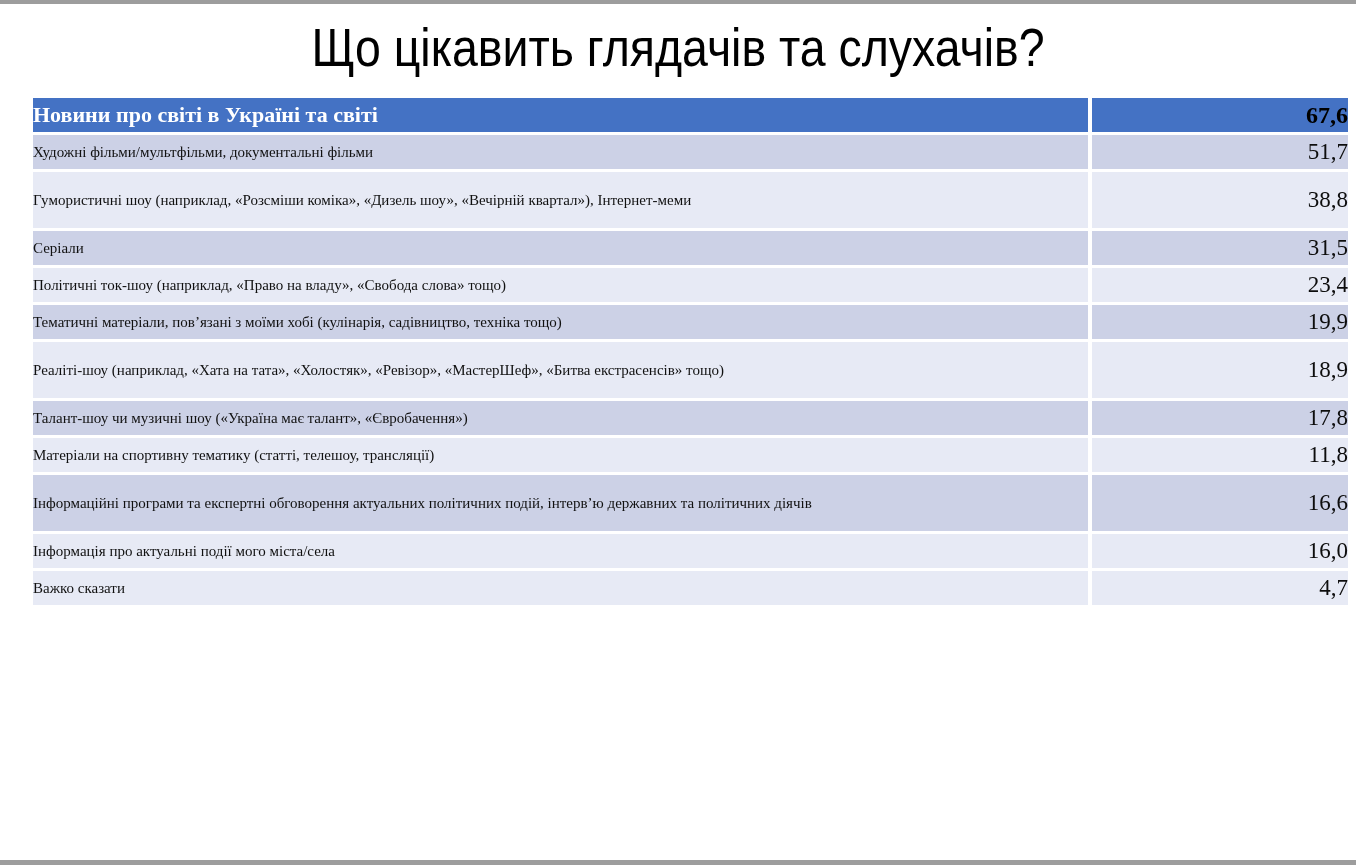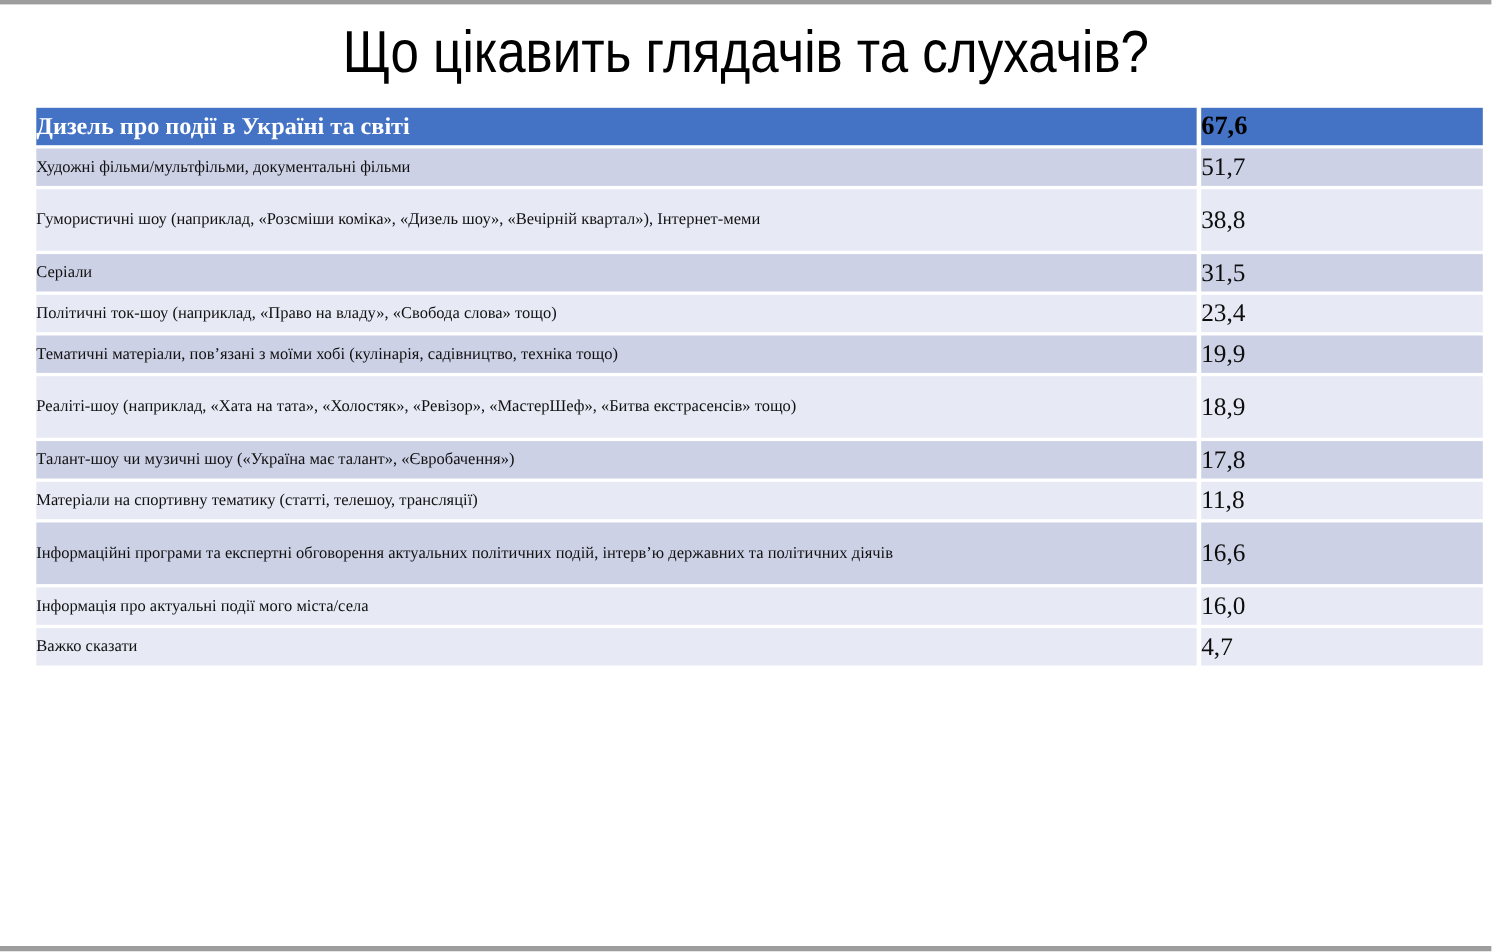--- a/index.html
+++ b/index.html
@@ -88,21 +88,21 @@
     background: #ffffff !important;
     padding: 0;
   }
 
   td.value-cell {
     width: 256px;
     padding: 6px 10px 7px 12px;
     font-size: 23px;
     line-height: 30px;
     color: #0d0d0d;
-    text-align: left;
+    text-align: right;
     white-space: nowrap;
   }
 
   
   tr.band-dark td.label-cell,
   tr.band-dark td.value-cell { background: #ccd1e6; }
   tr.band-light td.label-cell,
   tr.band-light td.value-cell { background: #e7eaf5; margin-left: 47px; }
 
   tr.header-row td.label-cell,
@@ -134,21 +134,21 @@
 <div id="slide">
 
   <div class="edge-bar top"></div>
 
   <div class="slide-title">Що цікавить глядачів та слухачів?</div>
 
   <div class="table-wrap">
     <table class="data-table">
       <tbody id="table-body">
           <tr class="header-row">
-            <td class="label-cell r-h1">Дизель про події в Україні та світі</td>
+            <td class="label-cell r-h1">Новини про світі в Україні та світі</td>
             <td class="spacer-cell"></td>
             <td class="value-cell">67,6</td>
           </tr>
           <tr class="band-dark">
             <td class="label-cell r-h1">Художні фільми/мультфільми, документальні фільми</td>
             <td class="spacer-cell"></td>
             <td class="value-cell">51,7</td>
           </tr>
           <tr class="band-light">
             <td class="label-cell r-h2">Гумористичні шоу (наприклад, «Розсміши коміка», «Дизель шоу», «Вечірній квартал»), Інтернет-меми</td>

